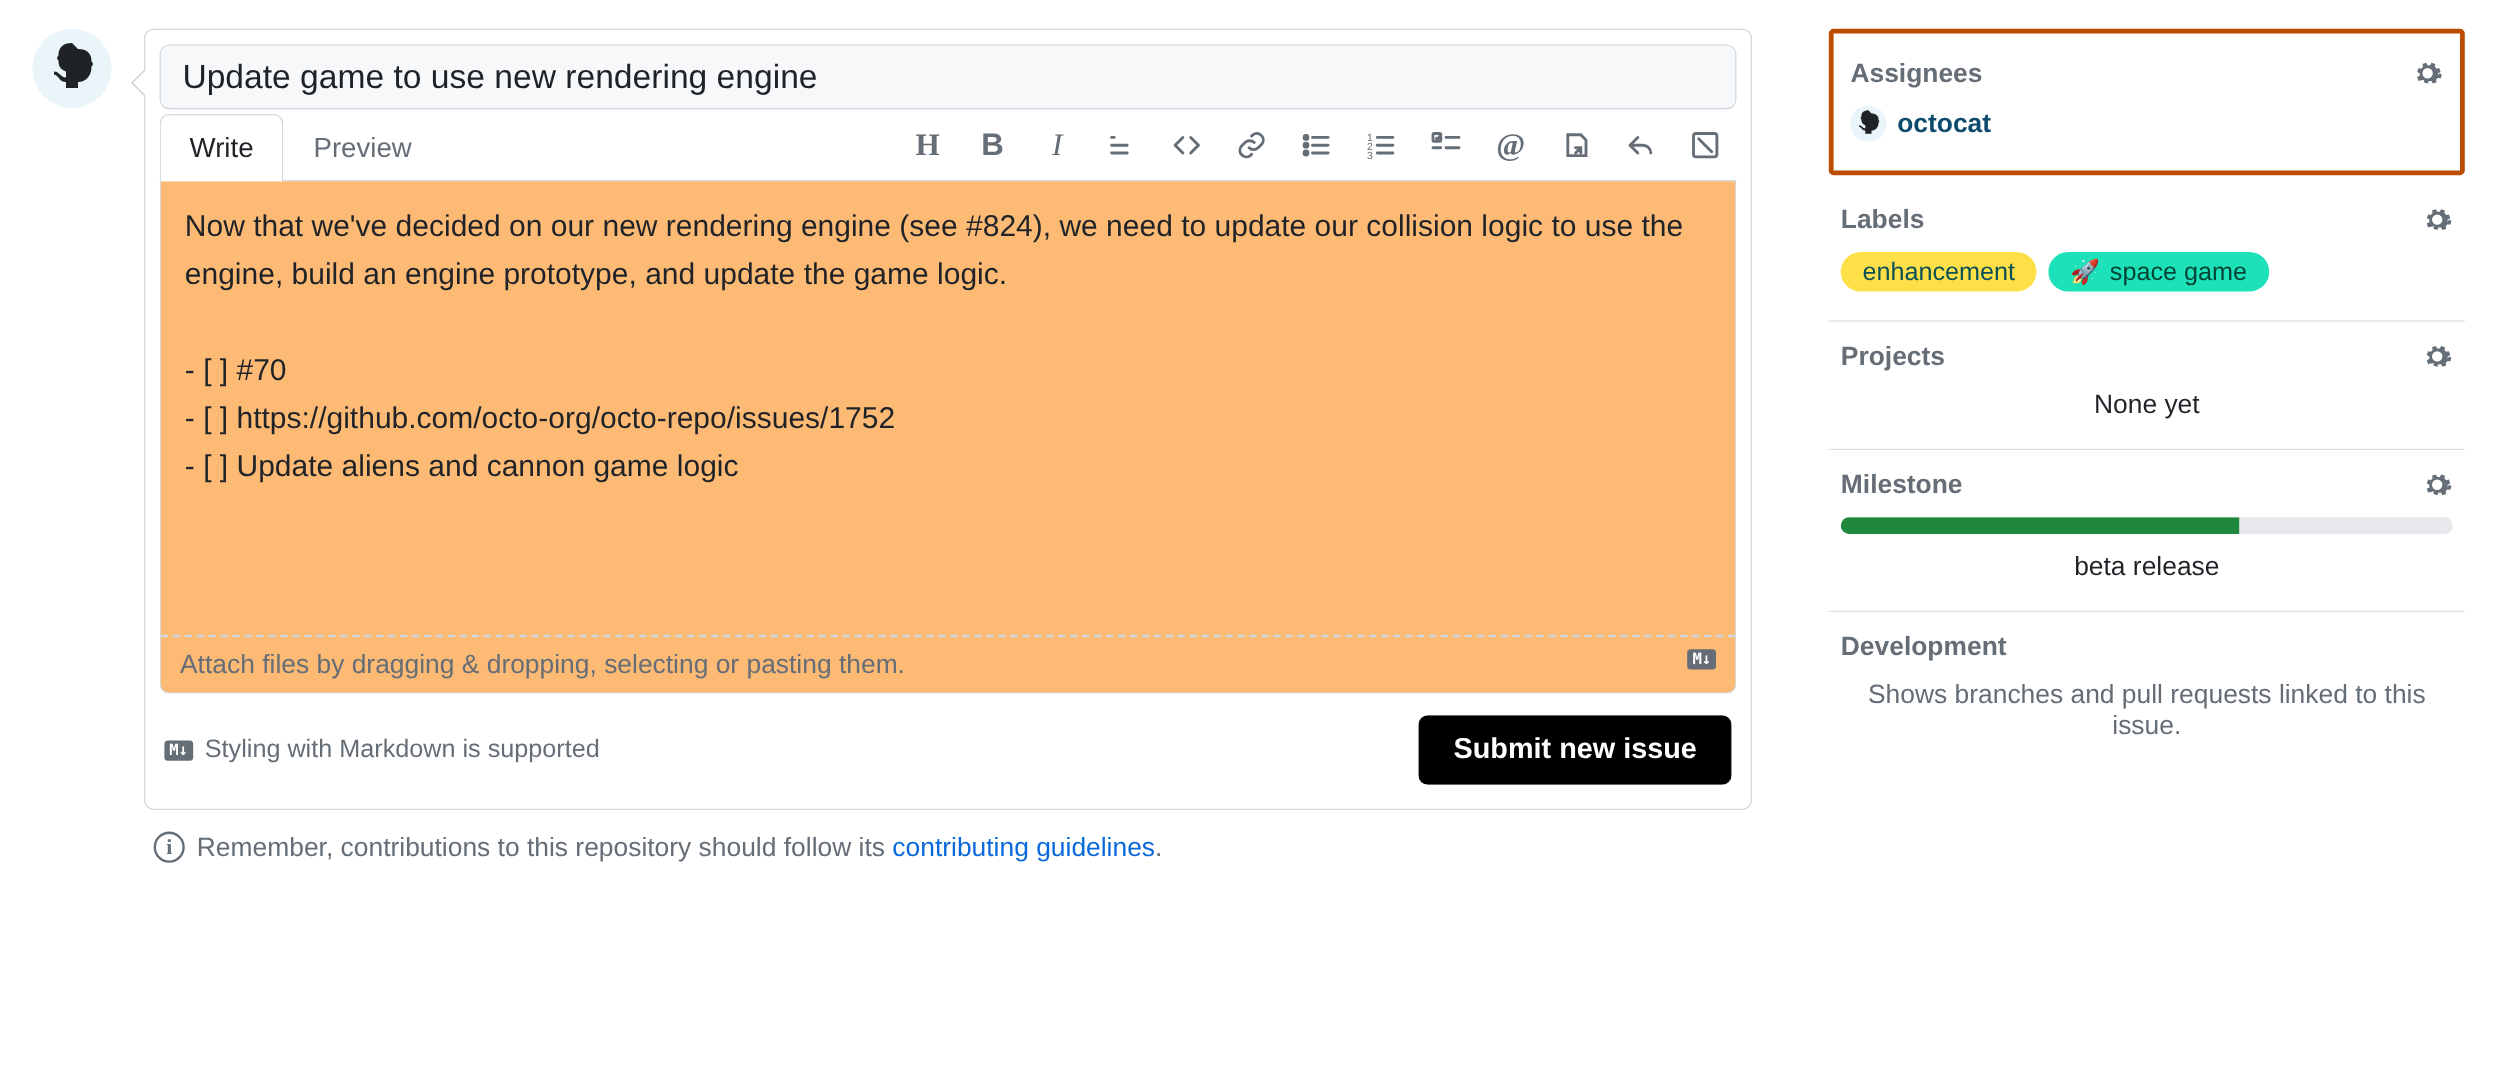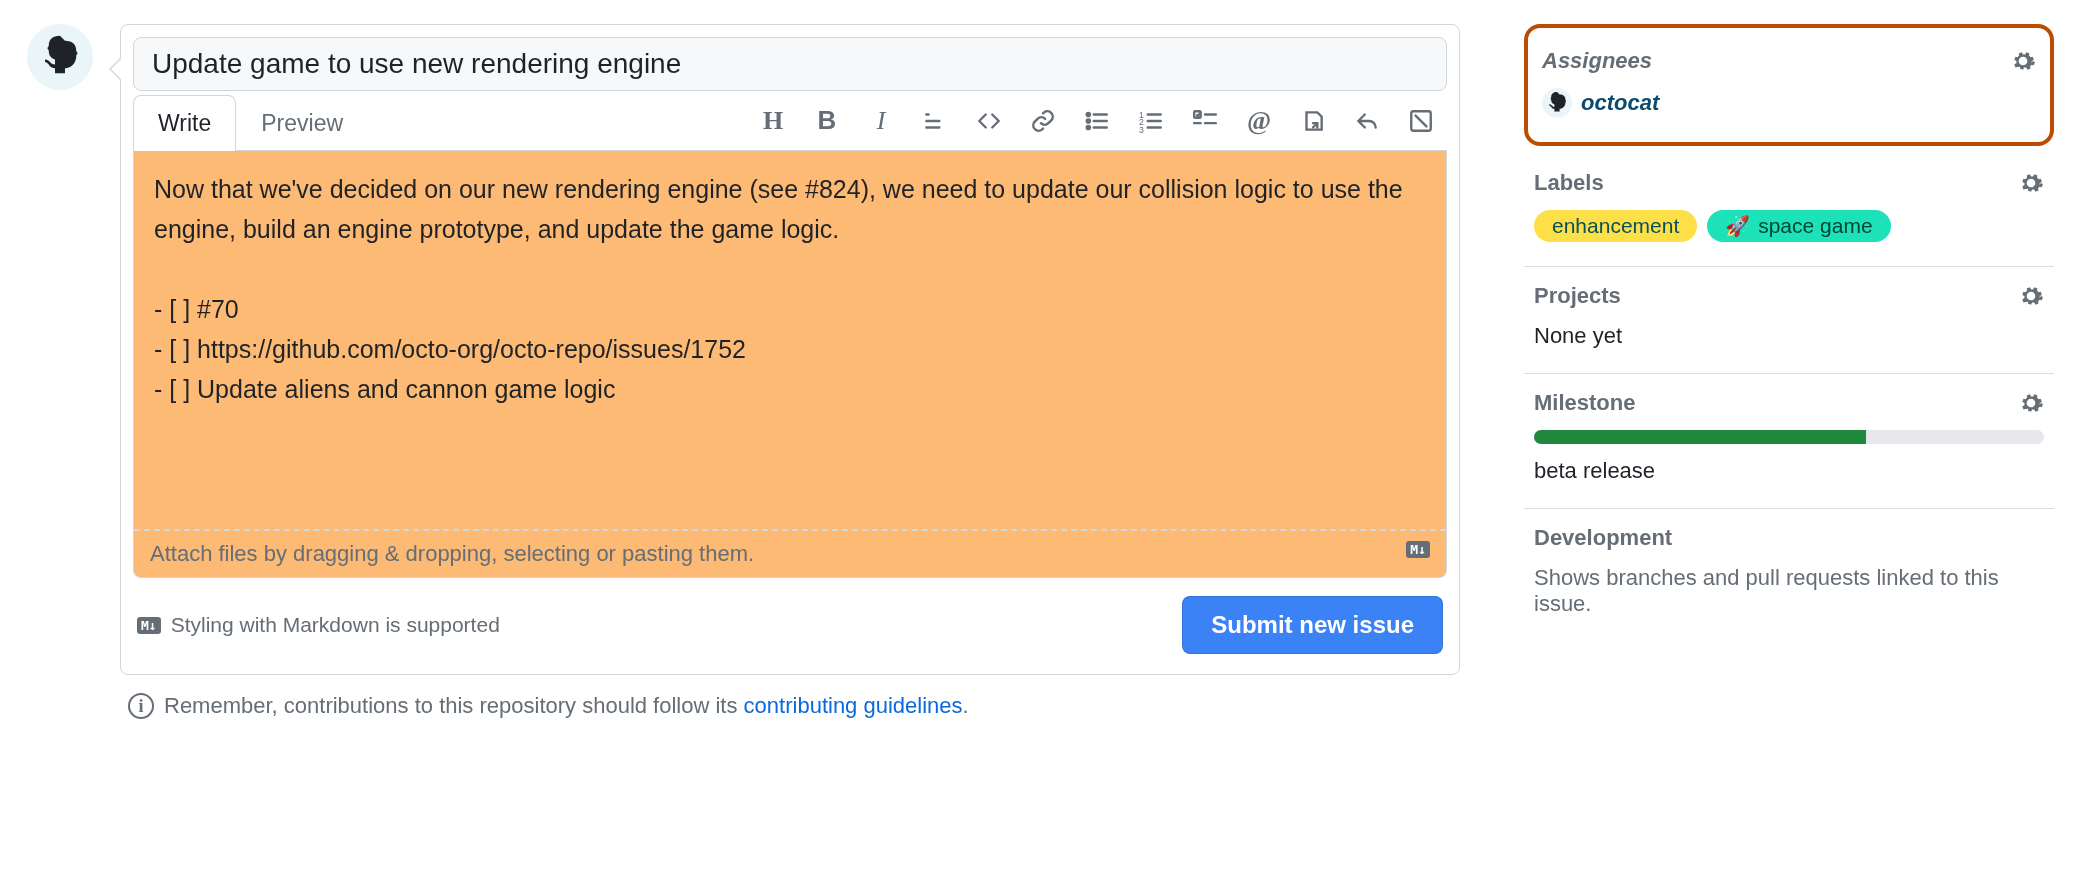--- a/index.html
+++ b/index.html
@@ -144,21 +144,21 @@
   }
   .footer-row {
     display:flex;
     align-items:center;
     justify-content:space-between;
     margin-top: 18px;
     padding: 0 4px;
   }
   .footer-row .left { display:flex; align-items:center; gap:10px; color:#656d76; font-size:21px; }
   .submit-btn {
-    background: #3b82f6;
+    background: #000000;
     color: #ffffff;
     border: 1px solid rgba(27,31,36,0.15);
     padding: 14px 28px;
     border-radius: 8px;
     font-size: 24px;
     font-weight: 600;
     cursor: pointer;
     margin-left: 19px;
   }
   .remember-row {
@@ -172,20 +172,21 @@
   .info-icon {
     width:26px; height:26px; border:2px solid #656d76; border-radius:50%;
     display:inline-flex; align-items:center; justify-content:center;
     font-family: Georgia, serif; font-size:18px; font-weight:700; color:#656d76;
   }
 
   
   .side-block {
     padding: 16px 10px 24px 10px;
     border-bottom: 1px solid #d8dee4;
+    text-align: center;
   }
   .side-block:last-child { border-bottom:none; }
   .side-header {
     display:flex; align-items:center; justify-content:space-between;
     font-size: 22px; font-weight: 600; color:#656d76;
   }
   .gear { width:26px; height:26px; }
   .gear svg { width:26px; height:26px; fill:#656d76; }
   .assignee-row {
     display:flex; align-items:center; gap:9px;
@@ -212,24 +213,23 @@
   .side-text.muted { color:#656d76; }
   .milestone-bar {
     margin-top:14px;
     height:14px; width:100%;
     background:#e6e8eb; border-radius:7px; overflow:hidden;
   }
   .milestone-bar .fill { height:100%; background:#1f883d; width:65%; }
 
   .assignees-block {
     border: 4px solid #bc4c00;
-    border-radius: 16px;
+    border-radius: 4px;
     padding: 20px 14px 24px 14px;
     margin-bottom: 8px;
-    font-style: italic;
   }
   .assignees-block .side-header { color:#656d76; }
 </style>
 </head>
 <body>
 
 <div class="layout">
 
   <div class="avatar-col">
     <div class="avatar">

